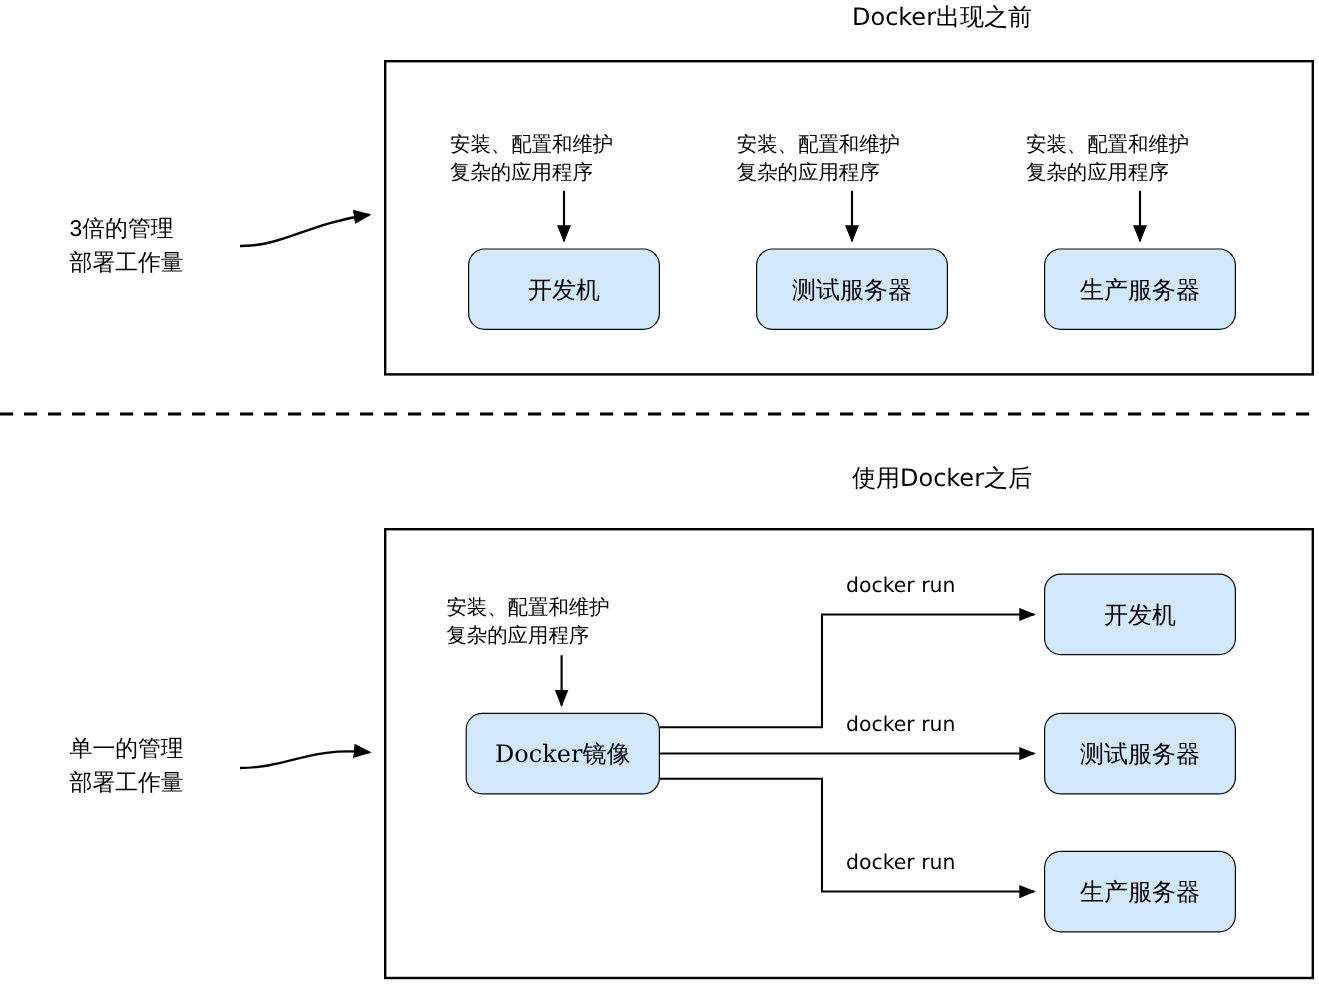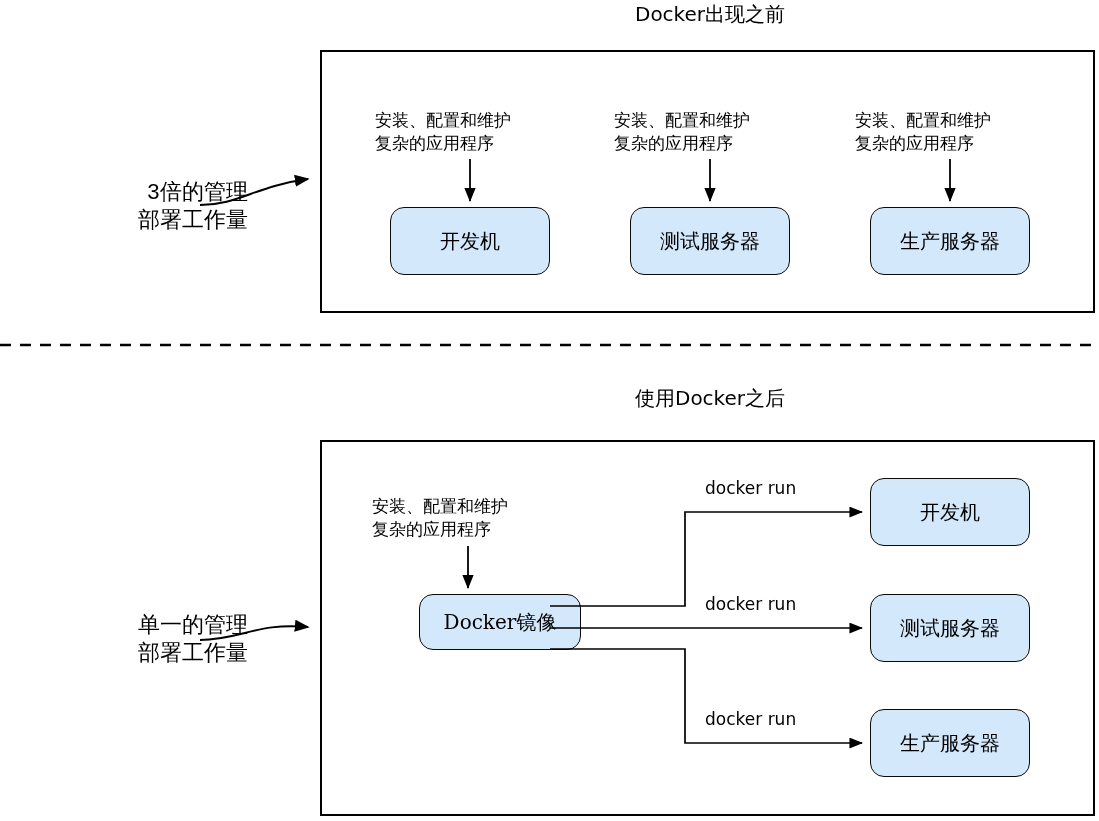--- a/index.html
+++ b/index.html
@@ -10,27 +10,27 @@
     color:#000000;
     overflow:hidden;
     position:relative;
   }
   #stage{position:absolute;left:0;top:0;width:1099px;height:821px;}
   svg.layer{position:absolute;left:0;top:0;width:1099px;height:821px;overflow:visible;}
   .txt{position:absolute;white-space:pre;line-height:1.28;}
 
   .section-title{
     font-size:20px;
-    text-align:center;
+    text-align:right;
     font-family:"DejaVu Sans","Liberation Sans",sans-serif;
   }
   .side-label{
-    font-size:22px;
-    text-align:right;
-    font-family:Liberation Mono, monospace;
+    font-size:19px;
+    text-align:left;
+    font-family:Liberation Sans, sans-serif;
   }
   .anno{
     font-size:17px;
     text-align:left;
     font-family:Liberation Serif, serif;
   }
   .runlabel{
     font-size:17px;
     font-family:"DejaVu Sans","Liberation Sans",sans-serif;
   }
@@ -80,21 +80,21 @@
   <div class="txt section-title" style="left:560px;top:386px;width:300px;">使用Docker之后</div>
 
   <div class="outerbox" style="left:320px;top:440px;width:775px;height:376px;"></div>
 
   <div class="txt side-label" style="left:58px;top:613px;width:190px;">单一的管理</div>
   <div class="txt side-label" style="left:58px;top:641px;width:190px;">部署工作量</div>
 
   <div class="txt anno" style="left:372px;top:496px;width:196px;">安装、配置和维护</div>
   <div class="txt anno" style="left:372px;top:519px;width:196px;">复杂的应用程序</div>
 
-  <div class="nodebox" style="left:388px;top:594px;width:162px;height:56px;margin-left:31px;">Docker镜像</div>
+  <div class="nodebox" style="left:388px;top:594px;width:162px;height:68px;">Docker镜像</div>
 
   <div class="txt runlabel" style="left:705px;top:478px;width:142px;">docker run</div>
   <div class="txt runlabel" style="left:705px;top:594px;width:142px;">docker run</div>
   <div class="txt runlabel" style="left:705px;top:709px;width:142px;">docker run</div>
 
   <div class="nodebox" style="left:870px;top:478px;width:160px;height:68px;">开发机</div>
   <div class="nodebox" style="left:870px;top:594px;width:160px;height:68px;">测试服务器</div>
   <div class="nodebox" style="left:870px;top:709px;width:160px;height:68px;">生产服务器</div>
 
   <svg class="layer" viewBox="0 0 1099 821" xmlns="http://www.w3.org/2000/svg">

